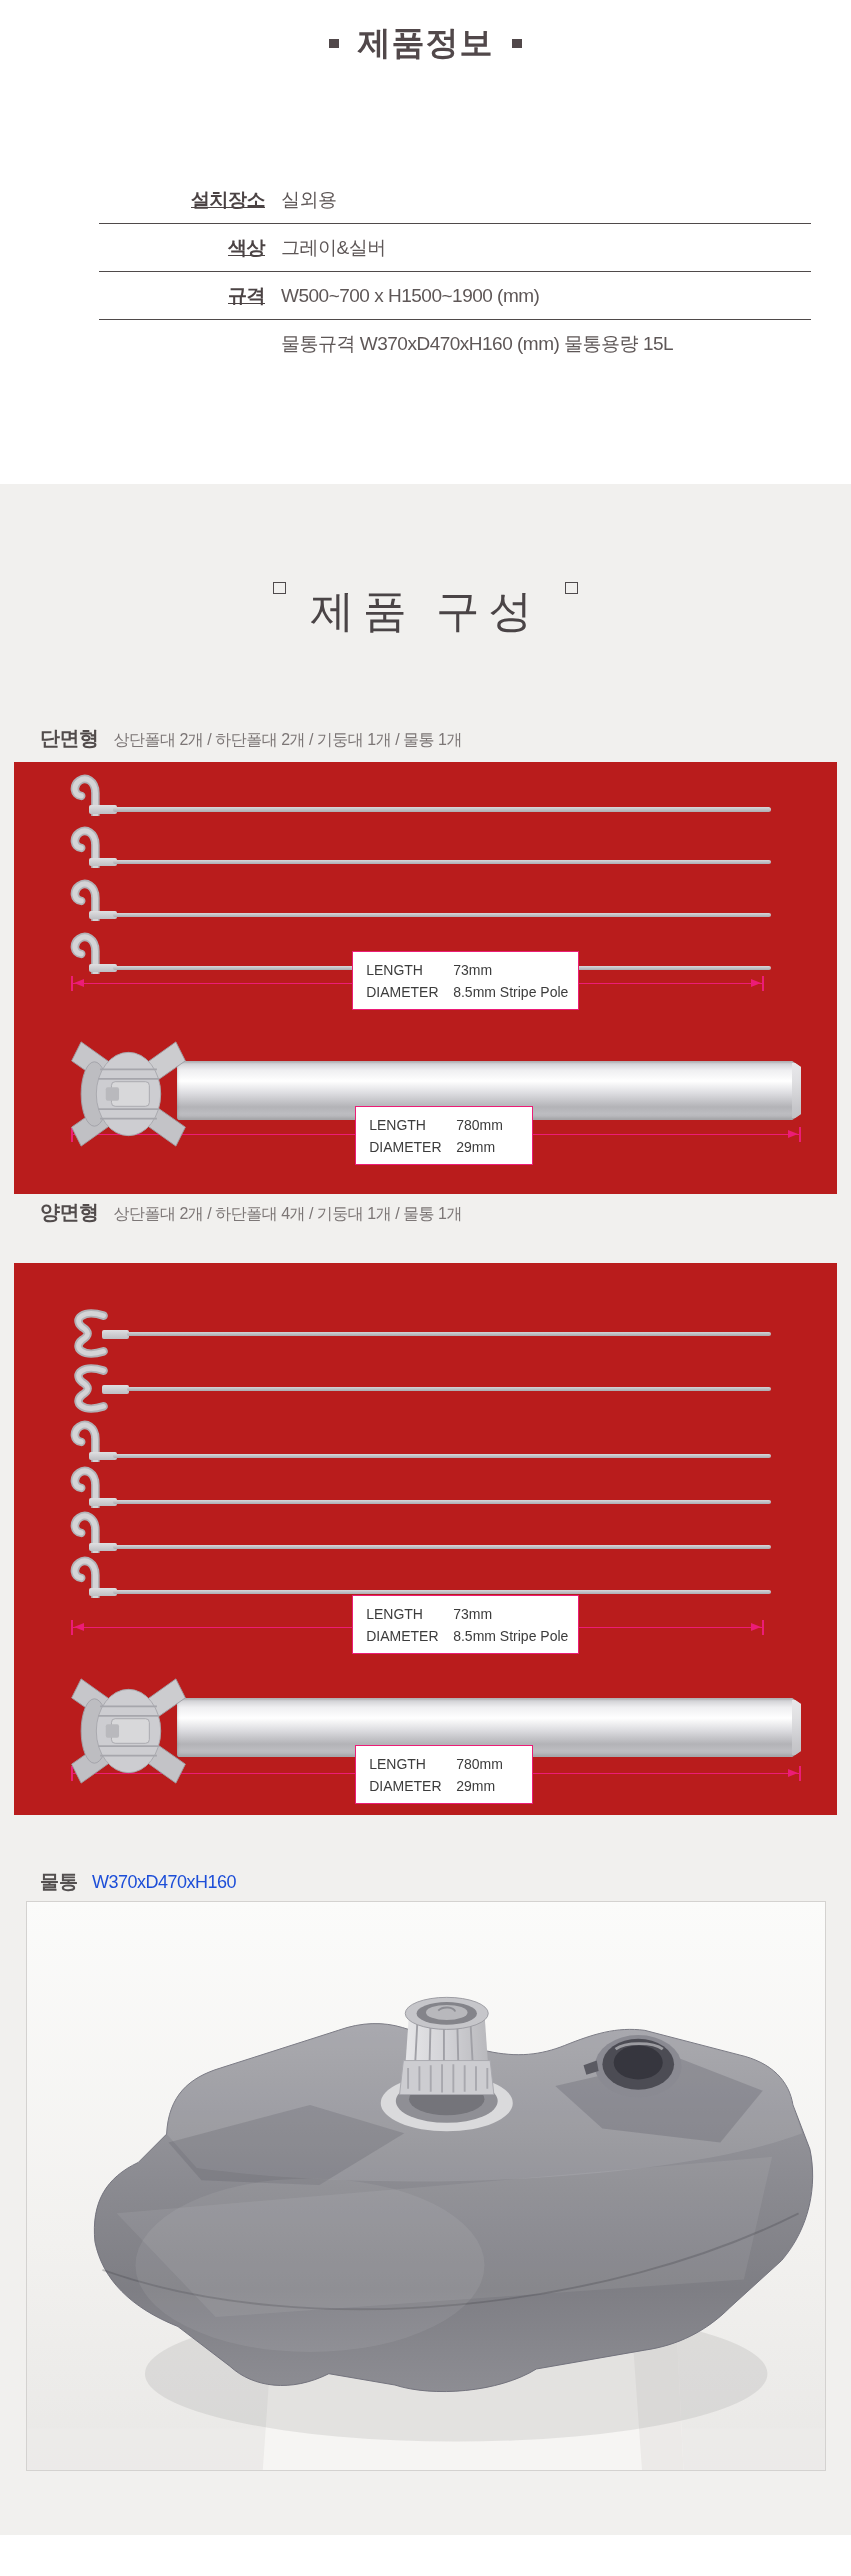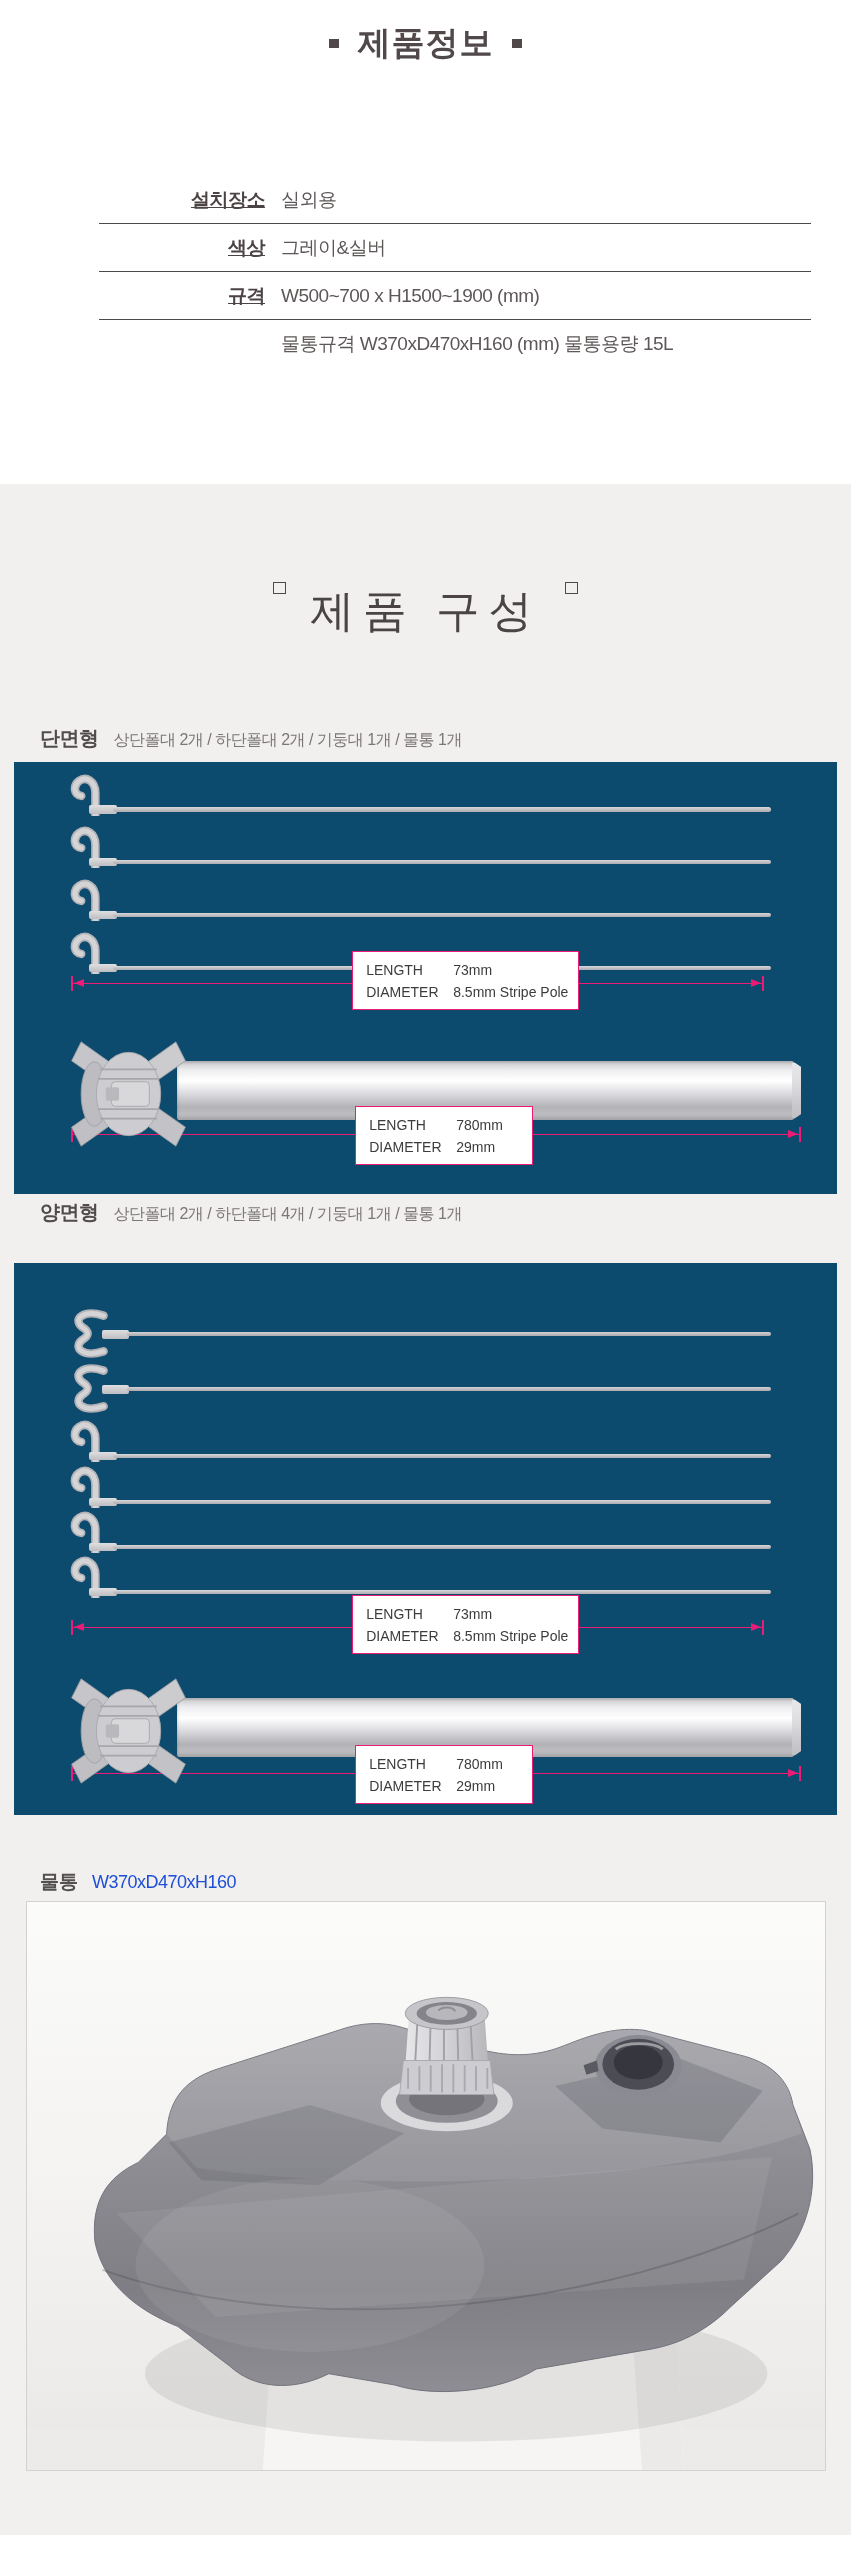--- a/index.html
+++ b/index.html
@@ -22,21 +22,21 @@
   
   .gray{position:absolute; left:0; top:484px; width:851px; height:2051px; background:#f1f0ee;}
   .comp-hd{position:absolute; top:70px; left:0; width:100%; display:flex; align-items:flex-start; justify-content:center; gap:24.6px;margin-top:28px;}
   .comp-hd h2{font-size:44px; font-weight:300; color:#4a4446; letter-spacing:8.5px;}
   .hsq{width:12.3px; height:12.3px; border:1.9px solid #4f4a4c; display:inline-block;}
 
   .sec-row{position:absolute; left:40px; display:flex; align-items:baseline; gap:15px; white-space:nowrap;}
   .sec-row b{font-size:20px; color:#514b4b; letter-spacing:-0.5px;}
   .sec-row span{font-size:16px; color:#7c7676; letter-spacing:-0.5px;}
 
-  .panel{position:absolute; left:14px; width:823px; background:#0c4a6e;}
+  .panel{position:absolute; left:14px; width:823px; background:#b91c1c;}
   .panel1{top:278px; height:432px;}
   .panel2{top:779px; height:552px;}
   .photo{position:absolute; left:25.5px; top:1417px; width:800px; height:570px; background:#fff; border:0.9px solid #d4d2d0;}
 
   
   .pole{position:absolute; left:52px; width:705px; height:44px;}
   .pole .shaft{position:absolute; left:47px; right:0; bottom:3.8px; height:4.7px; border-radius:2.8px;
      background:linear-gradient(180deg,#d8d8da,#bdbdc1 60%,#adadb1);}
   .pole .ferrule{position:absolute; left:23px; bottom:1.9px; width:28px; height:8.5px; border-radius:1.9px;
      background:linear-gradient(180deg,#dfdfe1,#bebec2);}

